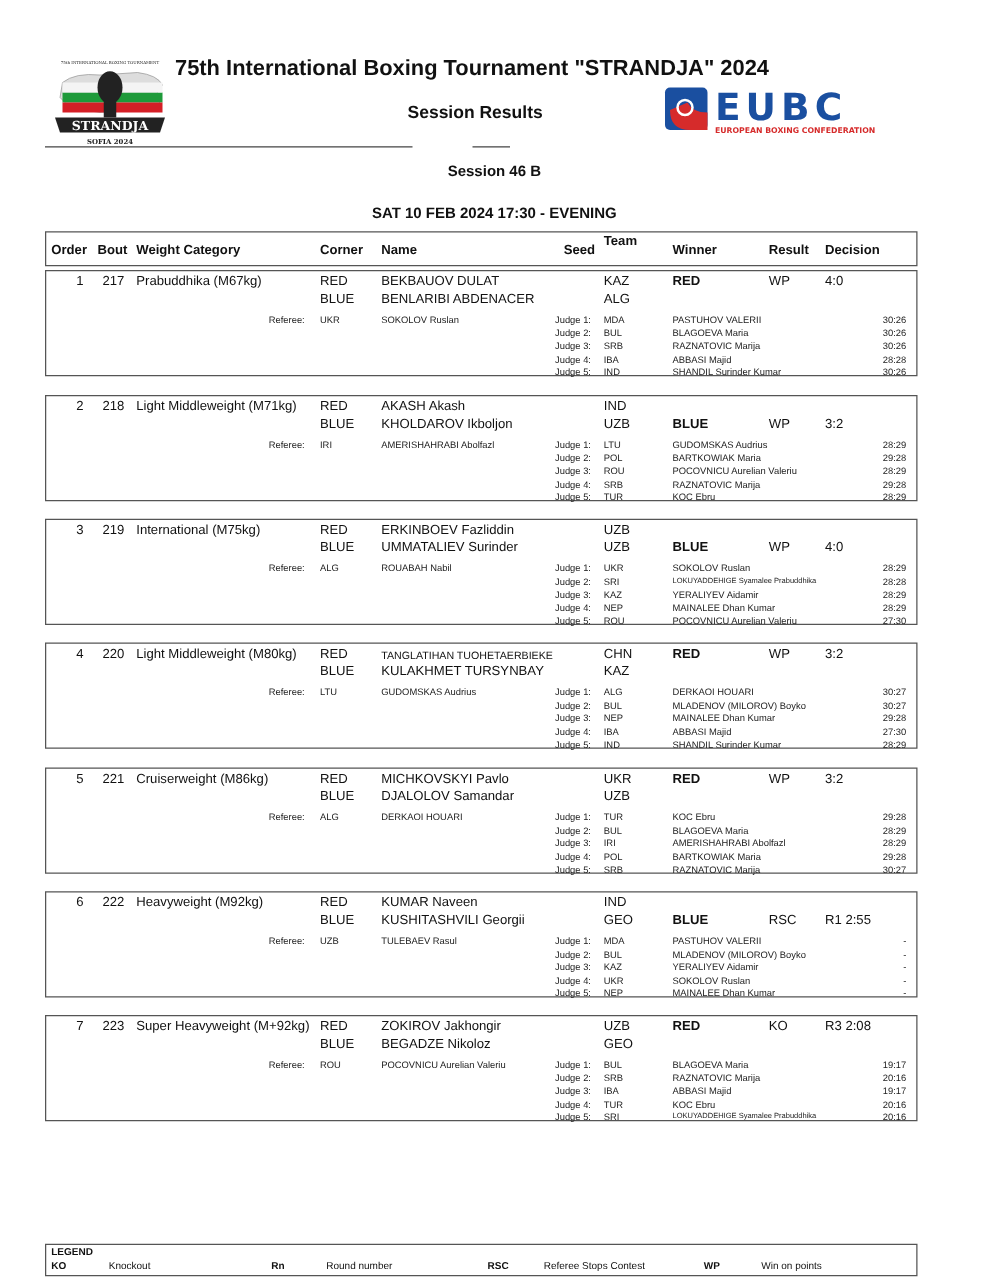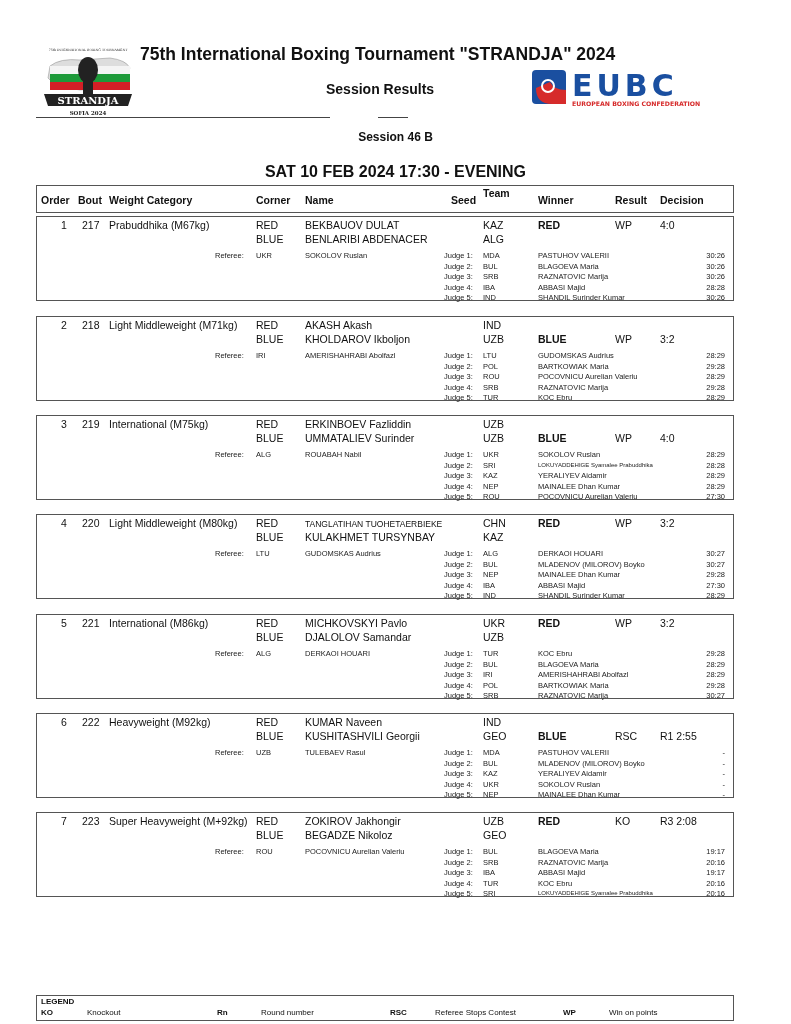--- a/index.html
+++ b/index.html
@@ -5,21 +5,21 @@
   html, body { margin: 0; padding: 0; background: #ffffff; }
   body { width: 791px; height: 1024px; position: relative; font-family: "Liberation Sans", sans-serif; color: #111; overflow: hidden; }
   .abs { position: absolute; }
   #logo-strandja { left: 40px; top: 44px; width: 96px; height: 74px; }
   #logo-eubc { left: 530px; top: 68px; width: 205px; height: 40px; }
   .title { left: 140px; top: 44px; width: 500px; font-size: 17.5px; font-weight: bold; white-space: nowrap; }
   .subtitle { left: 326px; top: 81px; font-size: 14px; font-weight: bold; }
   .hrule { left: 36px; top: 117px; width: 294px; height: 1px; background: #444; }
   .hrule2 { left: 378px; top: 117px; width: 30px; height: 1px; background: #444; }
   .session { left: 0; width: 791px; top: 130px; text-align: center; font-size: 12px; font-weight: bold; }
-  .datetime { left: 0; width: 791px; top: 163px; text-align: center; font-size: 16px; font-weight: bold; }
+  .datetime { left: 0; width: 791px; top: 163px; text-align: center; font-size: 12px; font-weight: bold; }
   .table-header { left: 36px; top: 185px; width: 696px; height: 26px; border: 1px solid #555; }
   .th { position: absolute; font-size: 10.5px; font-weight: bold; top: 8px; }
   .th.two { top: 2px; line-height: 11px; }
   .bout { position: absolute; left: 36px; width: 696px; height: 83px; border: 1px solid #555; }
   .c { position: absolute; font-size: 10.5px; white-space: nowrap; }
   .s { position: absolute; font-size: 7.5px; white-space: nowrap; color: #222; }
   .b { font-weight: bold; }
   .legend { left: 36px; top: 995px; width: 696px; height: 24px; border: 1px solid #555; }
   .lg { position: absolute; font-size: 8px; white-space: nowrap; }
 </style>
@@ -218,21 +218,21 @@
       <span class="s" style="left:501px;top:65.8px">ABBASI Majid</span>
       <span class="s" style="right:8px;top:65.8px">27:30</span>
       <span class="s" style="left:407px;top:76.4px">Judge 5:</span>
       <span class="s" style="left:446px;top:76.4px">IND</span>
       <span class="s" style="left:501px;top:76.4px">SHANDIL Surinder Kumar</span>
       <span class="s" style="right:8px;top:76.4px">28:29</span>
     </div>
     <div class="bout" style="top: 614px;">
       <span class="c" style="left:24px;top:2px">5</span>
       <span class="c" style="left:45px;top:2px">221</span>
-      <span class="c" style="left:72px;top:2px">International (M86kg)</span>
+      <span class="c" style="left:72px;top:2px">Cruiserweight (M86kg)</span>
       <span class="c" style="left:219px;top:2px">RED</span>
       <span class="c" style="left:219px;top:16px">BLUE</span>
       <span class="c" style="left:268px;top:2px">MICHKOVSKYI Pavlo</span>
       <span class="c" style="left:268px;top:16px">DJALOLOV Samandar</span>
       <span class="c" style="left:446px;top:2px">UKR</span>
       <span class="c" style="left:446px;top:16px">UZB</span>
       <span class="c b" style="left:501px;top:2px">RED</span>
       <span class="c" style="left:578px;top:2px">WP</span>
       <span class="c" style="left:623px;top:2px">3:2</span>
       <span class="s" style="left:178px;top:34px">Referee:</span>

